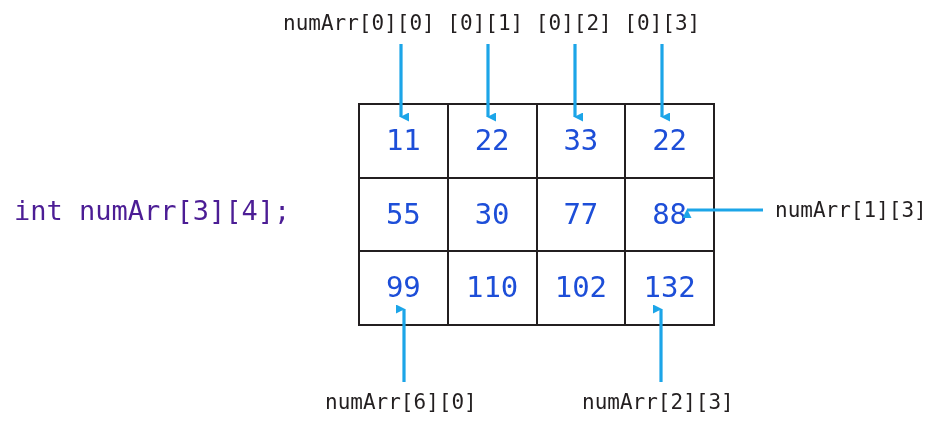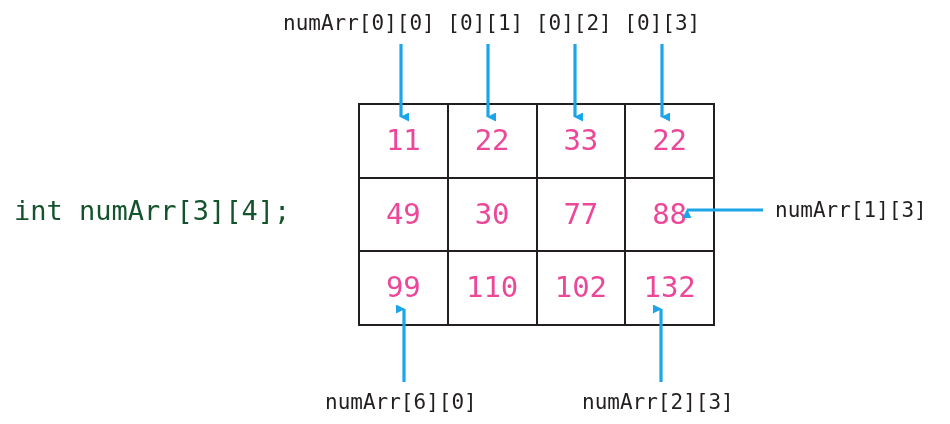--- a/index.html
+++ b/index.html
@@ -20,21 +20,21 @@
   .label {
     position: absolute;
     color: #231f20;
     font-family: "DejaVu Sans Mono", monospace;
     font-size: 21px;
     line-height: 1;
     white-space: pre;
   }
   .decl {
     position: absolute;
-    color: #14532d;
+    color: #4c1d95;
     font-family: "DejaVu Sans Mono", monospace;
     font-size: 27px;
     line-height: 1;
     white-space: pre;
   }
   #grid {
     position: absolute;
     left: 358px;
     top: 103px;
     width: 347px;
@@ -42,21 +42,21 @@
     border-collapse: collapse;
     table-layout: fixed;
   }
   #grid td {
     border: 2px solid #231f20;
     width: 86.75px;
     height: 71.6px;
     padding: 0;
     text-align: center;
     vertical-align: middle;
-    color: #ec4899;
+    color: #1d4ed8;
     font-family: "DejaVu Sans Mono", monospace;
     font-size: 29px;
     line-height: 1;
   }
   .arrow-layer {
     position: absolute;
     left: 0;
     top: 0;
     width: 950px;
     height: 424px;
@@ -74,21 +74,21 @@
 
   <table id="grid">
     <tbody>
       <tr>
         <td>11</td>
         <td>22</td>
         <td>33</td>
         <td>22</td>
       </tr>
       <tr>
-        <td>49</td>
+        <td>55</td>
         <td>30</td>
         <td>77</td>
         <td>88</td>
       </tr>
       <tr>
         <td>99</td>
         <td>110</td>
         <td>102</td>
         <td>132</td>
       </tr>

